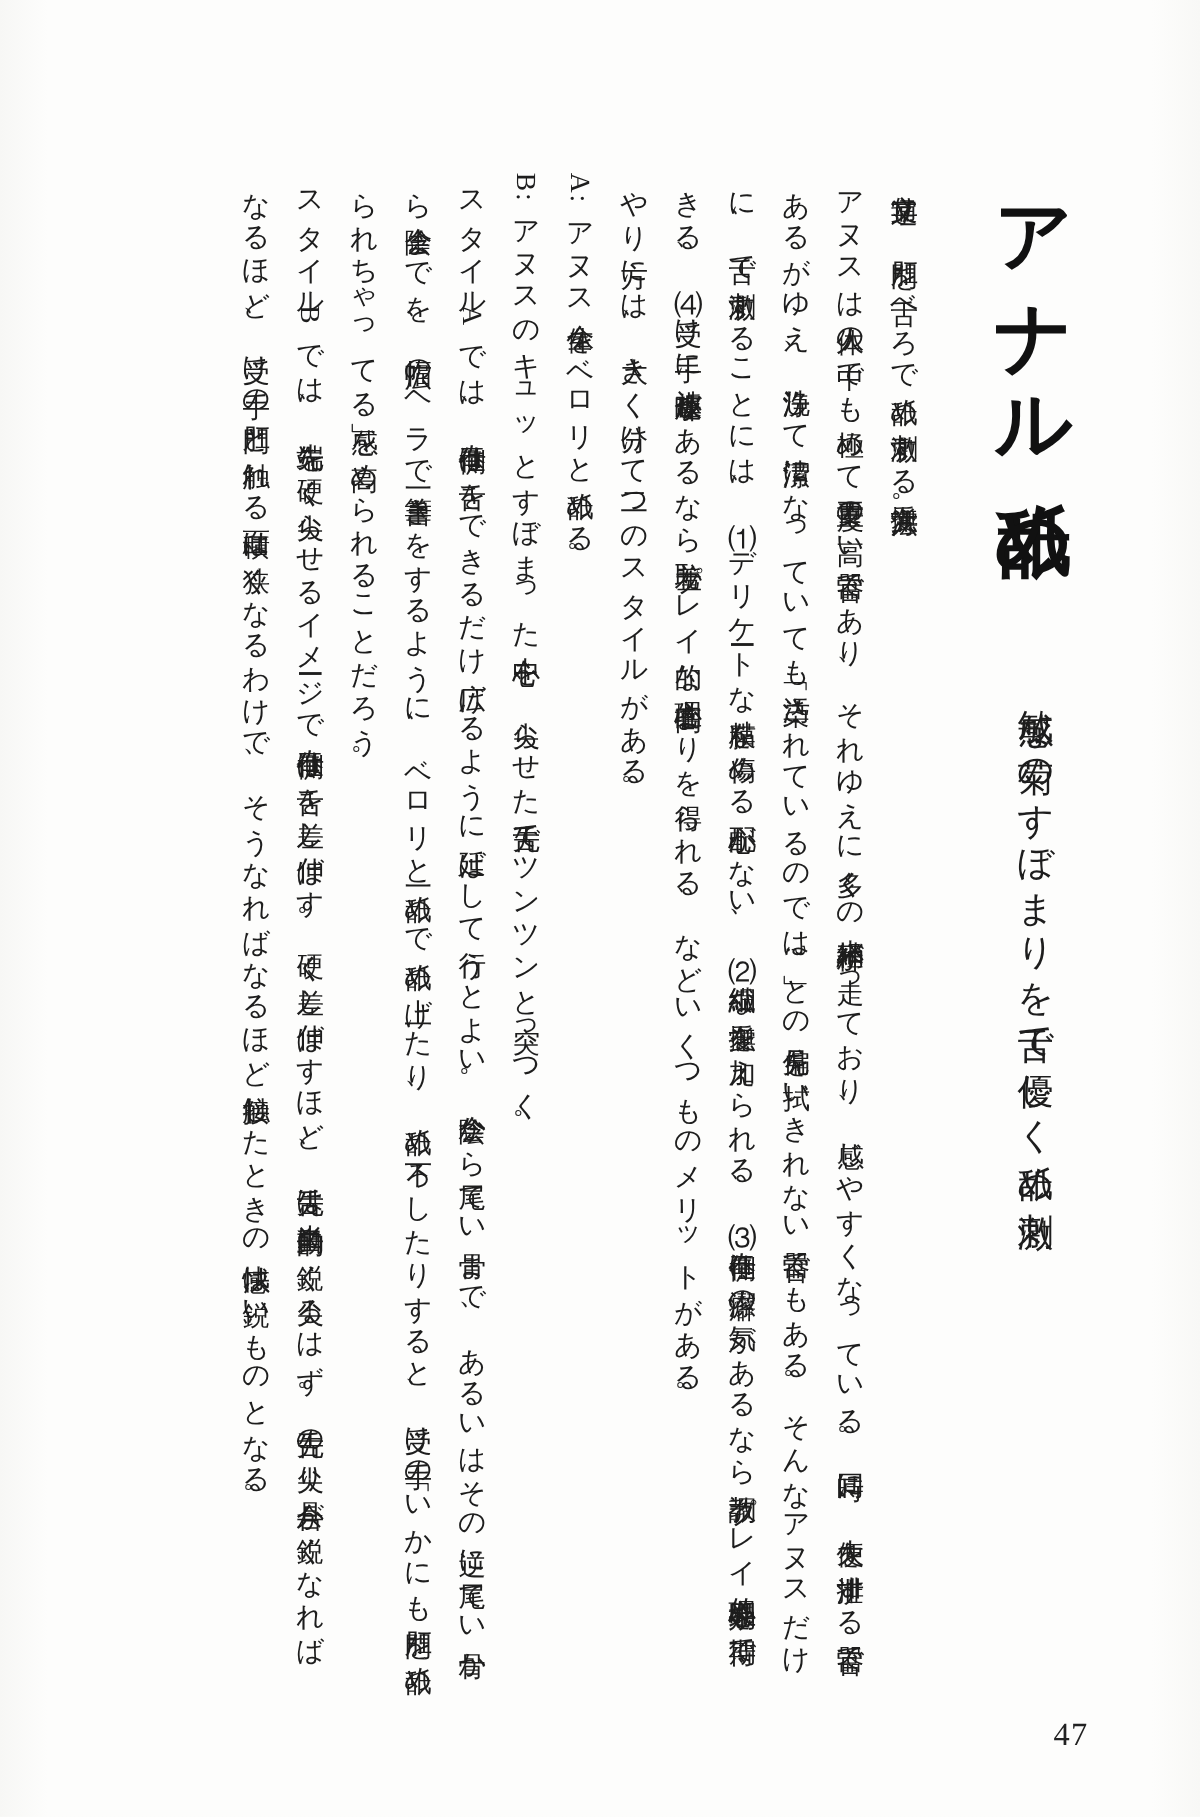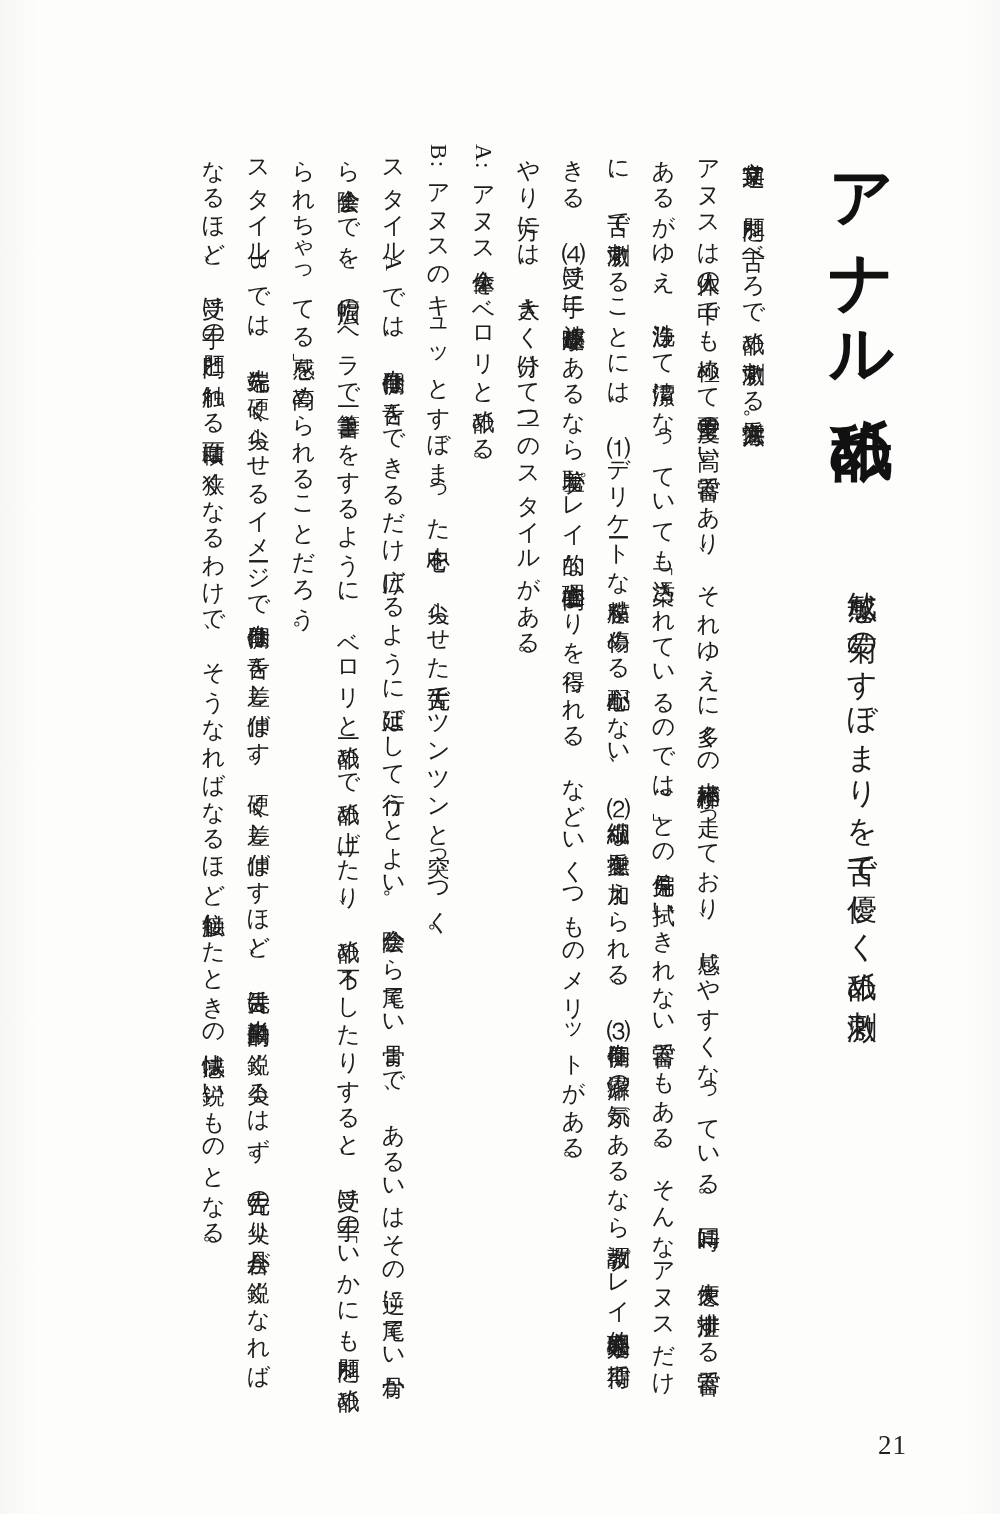--- a/index.html
+++ b/index.html
@@ -85,15 +85,15 @@
       <p>アヌスは人体の中でも極めて重要度の高い器官であり、それゆえに多くの末梢神経が走っており、感じやすくなっている。同時に、大便を排泄する器官であるがゆえ、洗浄して清潔になっていても「汚染されているのでは?」との偏見を拭いきれない器官でもある。そんなアヌスだけに、舌で刺激することには、⑴デリケートな粘膜を傷める心配がない、⑵繊細な愛撫を加えられる、⑶奉仕側に潔癖の気があるなら調教プレイ的心理効果を期待できる、⑷受け手に被虐趣味があるなら羞恥プレイ的な心理的高まりを得られる、などいくつものメリットがある。</p>
       <p>やり方には、大きく分けて二つのスタイルがある。</p>
       <p>A:アヌス全体をベロリと舐める。</p>
       <p>B:アヌスのキュッとすぼまった中心を、尖らせた舌先でツンツンと突っつく。</p>
       <p>スタイルAでは、奉仕側は舌をできるだけ広げるように延ばして行うとよい。会陰から尾てい骨まで、あるいはその逆に尾てい骨から会陰までを、幅広のヘラで一筆書きをするように、ベロリと一舐めで舐め上げたり、舐め下ろしたりすると、受け手の「いかにも肛門を舐められちゃってる」感を高められることだろう。</p>
       <p>スタイルBでは、先端を硬く尖らせるイメージで奉仕側は舌を差し伸ばす。硬く差し伸ばすほど、舌先は半自動的に鋭く尖るはず。舌先の尖り具合が鋭くなればなるほど、受け手の肛門と触れる面積は狭くなるわけで、そうなればなるほど接触したときの快感は鋭いものとなる。</p>
     </div>
 
   </div>
 
-  <div class="page-number">21</div>
+  <div class="page-number">47</div>
 
 </div>
 
 </body></html>

